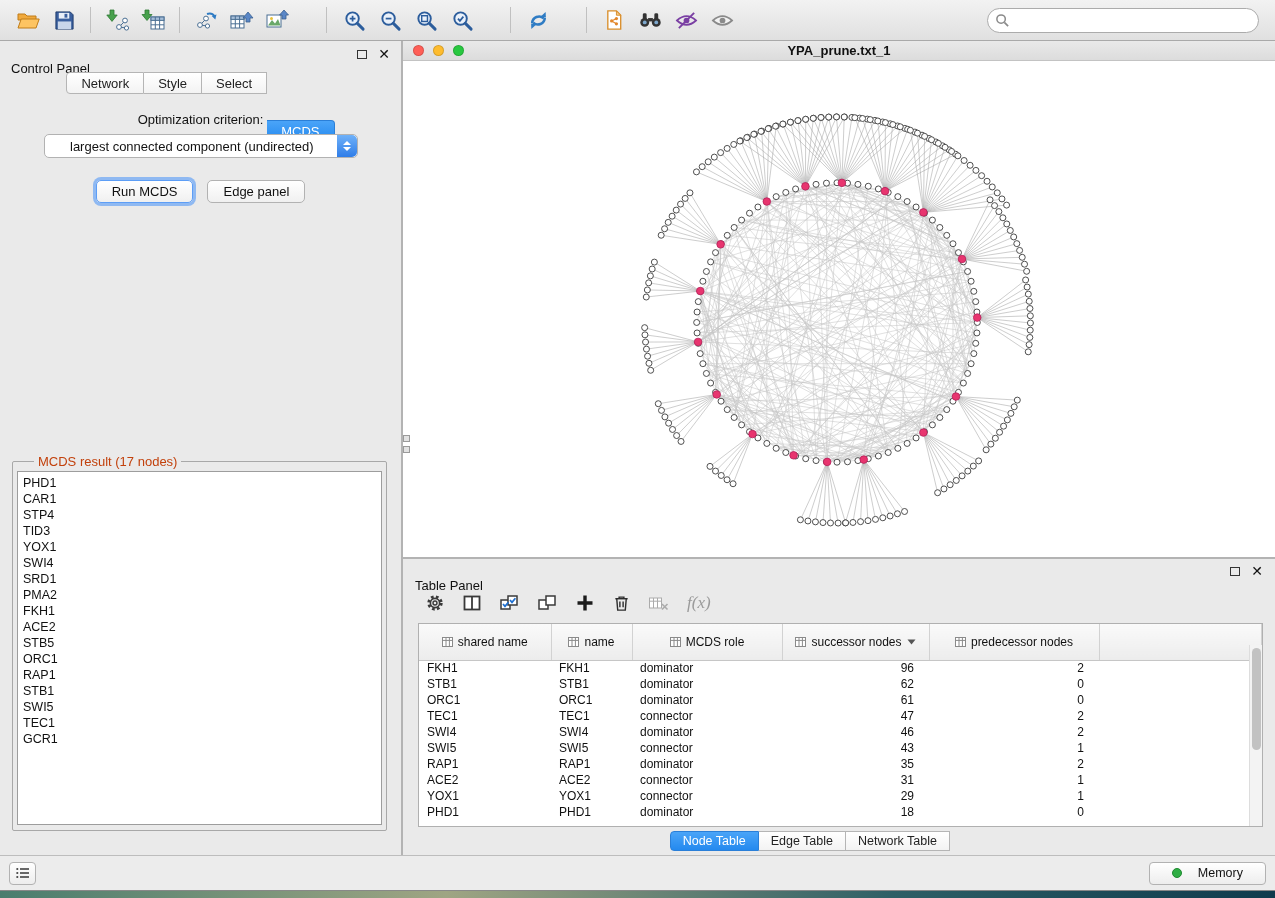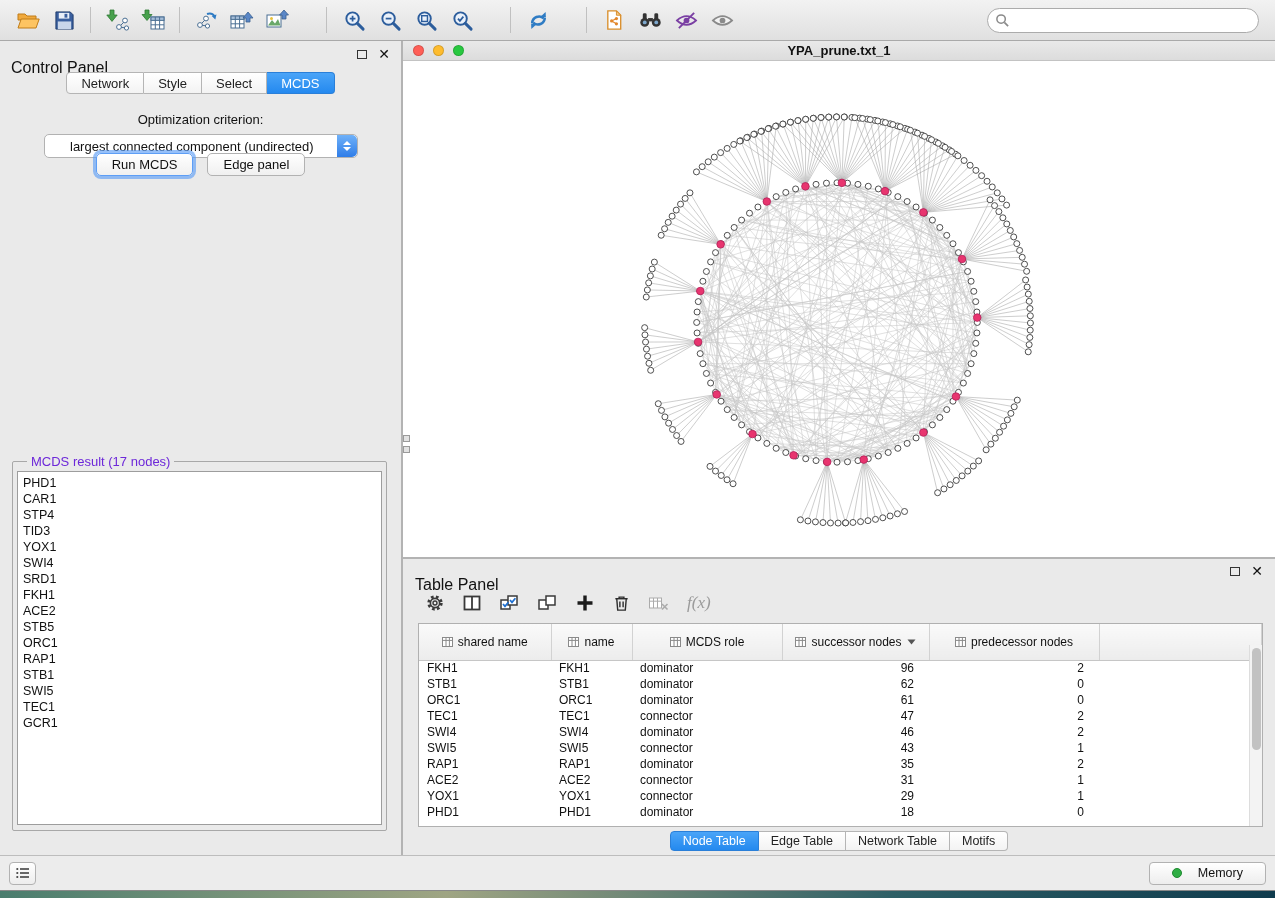--- a/index.html
+++ b/index.html
@@ -20,51 +20,51 @@
   .search-input { width:272px; height:25px; border-radius:13px; border:1px solid #ababab;
                   background:#fff; padding:0 10px 0 27px; font:13px "Liberation Sans",sans-serif; outline:none; }
   .search-glyph { position:absolute; left:8px; top:5px; pointer-events:none; }
 
   
   .main { flex:1; display:flex; min-height:0; }
 
   
   .control-panel { width:403px; flex:0 0 403px; background:#eaeaea; border-right:2px solid #b3b3b3; position:relative; }
   .panel-titlebar { height:26px; display:flex; align-items:center; padding:0 11px; }
-  .panel-title { font-size:16px; color:#111;margin-top:28px; }
+  .panel-title { font-size:13px; color:#111;margin-top:28px; }
   .win-controls { margin-left:auto; display:flex; align-items:center; gap:11px; }
   .float-glyph { width:10px; height:9px; border:1.6px solid #333; display:inline-block; }
   .close-glyph { font-size:14px; font-weight:bold; color:#111; line-height:10px; }
 
   .cp-tabs { position:absolute; top:31px; left:0; right:0; display:flex; justify-content:center; }
   .seg { height:22px; display:flex; align-items:center; padding:0 14px; background:linear-gradient(#fff,#f3f3f3);
          border:1px solid #b5b5b5; border-left:none; font-size:13px; color:#222; }
   .seg:first-child { border-left:1px solid #b5b5b5; border-radius:4px 0 0 4px; }
-  .seg:last-child { border-radius:0 4px 4px 0; }
+  .seg:last-child { border-radius:0 4px 4px 0;margin-top:48px; }
   .seg.selected { background:linear-gradient(#4aa4f8,#2489ef); border-color:#2a7fd8; color:#fff; }
 
   .opt-label { position:absolute; top:71px; left:0; right:0; text-align:center; font-size:13px; color:#111; }
 
   .cp-select { position:absolute; top:93px; left:44px; width:314px; height:24px; background:#fff;
                border:1px solid #b2b2b2; border-radius:5px; font-size:13px; color:#111;
                display:flex; align-items:center; padding-left:25px; }
   .select-stepper { position:absolute; right:0px; top:0px; bottom:0px; width:20px;
                     background:linear-gradient(#6fb1f9,#2f7de8); border-radius:0 5px 5px 0;
                     display:flex; flex-direction:column; align-items:center; justify-content:center; gap:2px; }
   .stepper-up { width:0; height:0; border-left:4px solid transparent; border-right:4px solid transparent; border-bottom:4px solid #fff; }
   .stepper-down { width:0; height:0; border-left:4px solid transparent; border-right:4px solid transparent; border-top:4px solid #fff; }
 
-  .cp-buttons { position:absolute; top:112px; left:0; right:0; display:flex; justify-content:center; gap:14px; }
+  .cp-buttons { position:absolute; top:139px; left:0; right:0; display:flex; justify-content:center; gap:14px; }
   .btn { height:23px; padding:0 15px; background:linear-gradient(#ffffff,#f0f0f0); border:1px solid #b2b2b2;
          border-radius:5px; font-size:13px; color:#111; display:flex; align-items:center; }
   .btn.focused { box-shadow:0 0 0 3px rgba(93,158,246,.65); border-color:#5d9ef6; }
 
   .result-fieldset { position:absolute; top:420px; left:12px; right:14px; bottom:24px;
                      border:1px solid #a8a8a8; border-radius:2px; }
-  .result-legend { position:absolute; top:-8px; left:14px; background:#eaeaea; padding:0 4px; font-size:13px; color:#6d28d9; }
+  .result-legend { position:absolute; top:-8px; left:21px; background:#eaeaea; padding:0 4px; font-size:13px; color:#c2410c; }
   .result-list { position:absolute; top:9px; left:4px; right:4px; bottom:5px; background:#fff;
                  border:1px solid #9d9d9d; overflow:hidden; padding:3px 0 0 5px;
                  font-size:12.5px; line-height:16px; color:#111; }
 
   
   .right-pane { flex:1; display:flex; flex-direction:column; min-width:0; }
   .network-window { height:518px; flex:0 0 518px; display:flex; flex-direction:column; border-bottom:2px solid #b3b3b3;font-weight:bold; }
   .net-titlebar { height:20px; flex:0 0 20px; background:linear-gradient(#e9e9e9,#dcdcdc);
                   border-bottom:1px solid #c3c3c3; position:relative; display:flex; align-items:center; }
   .traffic { display:flex; gap:9px; margin-left:10px; z-index:2; }
@@ -314,20 +314,21 @@
       <div class="result-fieldset">
         <span class="result-legend">MCDS result (17 nodes)</span>
         <div class="result-list">
             <div>PHD1</div>
             <div>CAR1</div>
             <div>STP4</div>
             <div>TID3</div>
             <div>YOX1</div>
             <div>SWI4</div>
             <div>SRD1</div>
+            <div>PMA2</div>
             <div>FKH1</div>
             <div>ACE2</div>
             <div>STB5</div>
             <div>ORC1</div>
             <div>RAP1</div>
             <div>STB1</div>
             <div>SWI5</div>
             <div>TEC1</div>
             <div>GCR1</div>
           </div>

